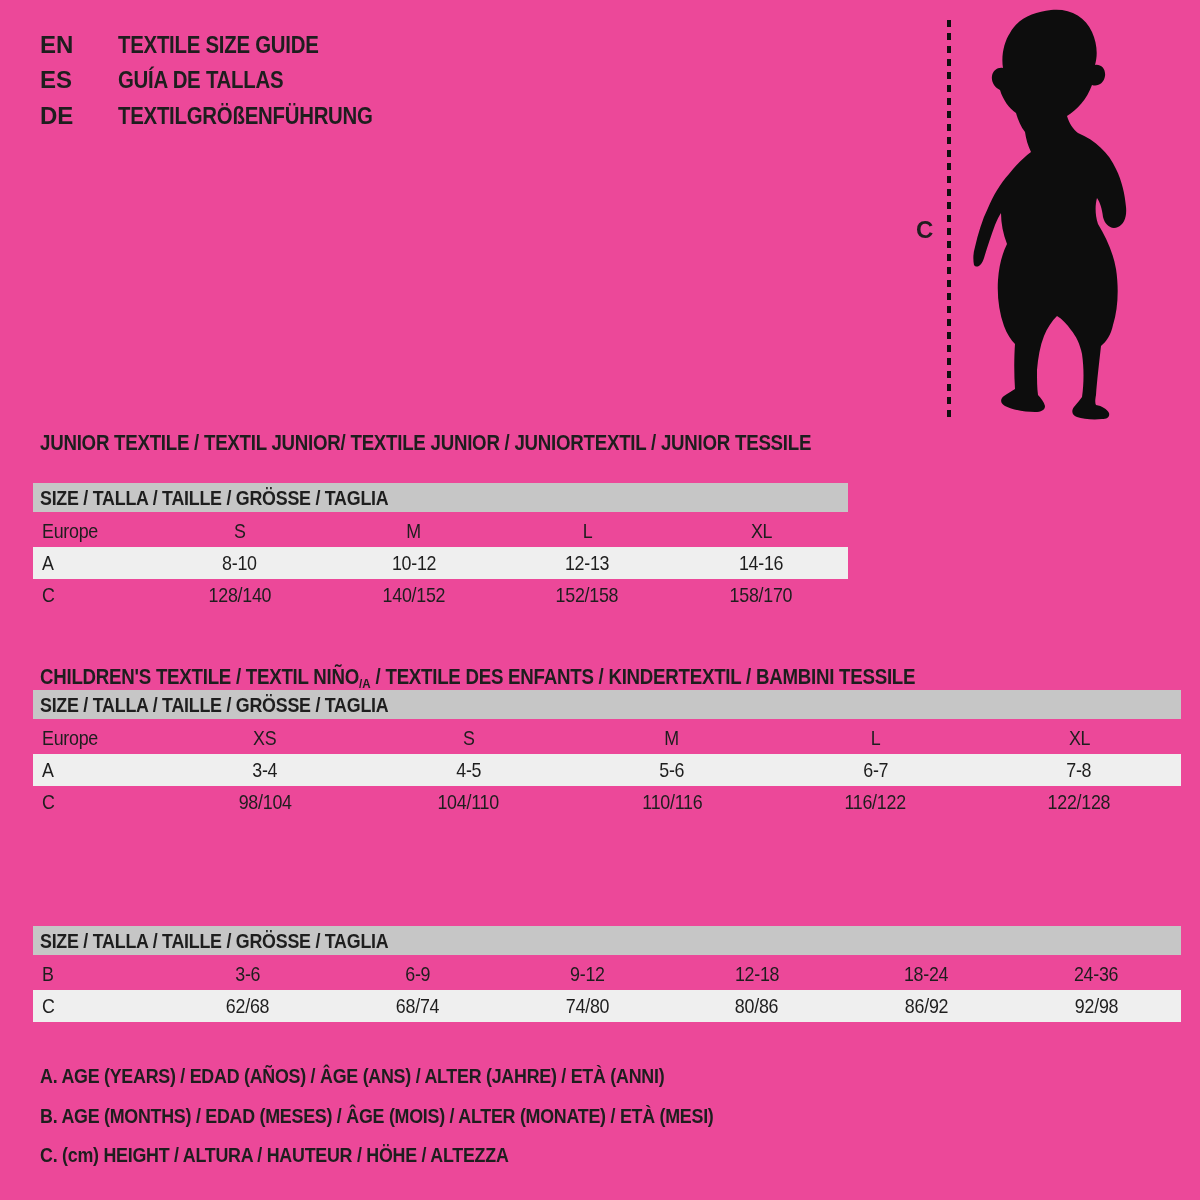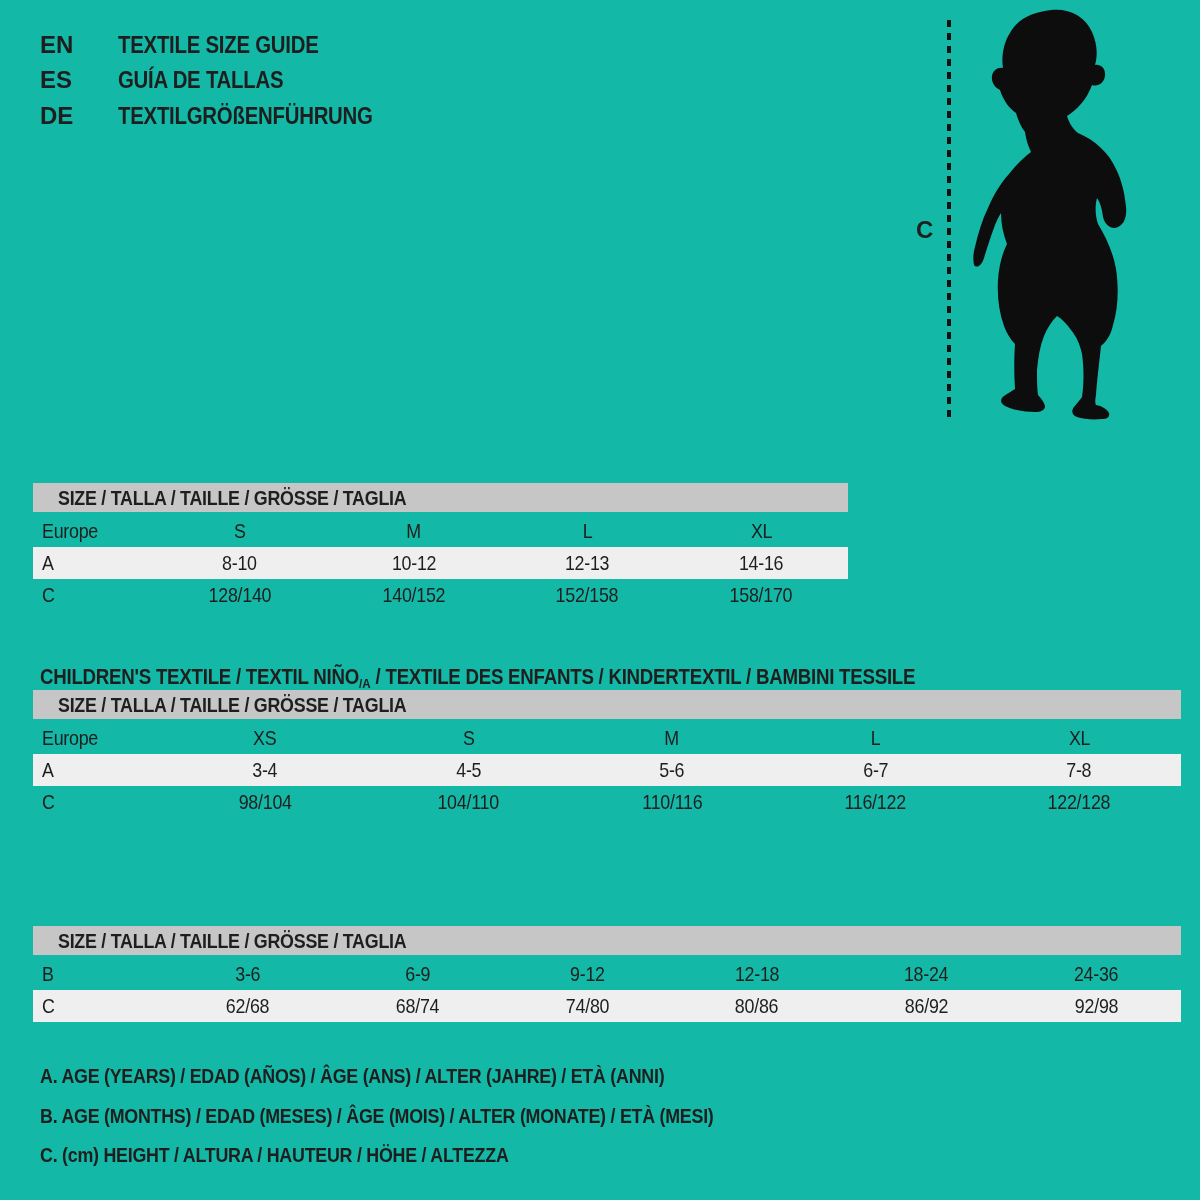--- a/index.html
+++ b/index.html
@@ -1,17 +1,17 @@
 <!DOCTYPE html>
 <html><head>
 <meta charset="utf-8">
 <style>
   html,body{margin:0;padding:0;background:#ffffff;}
   #canvas{
-    position:relative;width:1200px;height:1200px;background:#14b8a6;overflow:hidden;
+    position:relative;width:1200px;height:1200px;background:#ec4899;overflow:hidden;
     font-family:"Liberation Sans","DejaVu Sans",sans-serif;
     color:#1e1e1e;
     -webkit-font-smoothing:antialiased;
   }
   
   .cx{display:inline-block;transform:scaleX(0.85);transform-origin:left center;white-space:nowrap;letter-spacing:-0.3px;}
   .cxc{transform-origin:center center;}
 
   
   .langs{position:absolute;left:40px;top:27px;}
@@ -27,21 +27,21 @@
 
   
   .sec-title{position:absolute;left:40px;font-size:22px;font-weight:700;line-height:26px;}
   .sec-title .line{display:block;height:39px;line-height:39px;}
   .sub-a{font-size:62%;position:relative;top:0.32em;letter-spacing:0;}
 
   
   .table{position:absolute;left:33px;}
   .thead{
     height:29px;margin-bottom:3px;background:#c6c6c6;
-    display:flex;align-items:center;padding-left:25px;box-sizing:border-box;
+    display:flex;align-items:center;padding-left:7px;box-sizing:border-box;
     font-size:21px;font-weight:700;
   }
   .trow{display:grid;height:32px;align-items:center;font-size:21px;font-weight:400;}
   .table.junior   .trow{grid-template-columns:120px repeat(4,1fr);}
   .table.children .trow{grid-template-columns:130px repeat(5,1fr);}
   .table.babies   .trow{grid-template-columns:130px repeat(6,1fr);}
   .trow.shaded{background:#efefef;}
   .cell{overflow:visible;}
   .cell.label{padding-left:9px;text-align:left;}
   .cell.val{text-align:center;}
@@ -123,20 +123,23 @@
       C 55 138 53 131 52 124
       C 48 119 45 112 43 105
       C 36 100 30 92 27 82
       C 22 80 18 74 19 68
       C 20 62 25 59 30 60
       C 28 48 31 34 37 25
       C 45 10 61 4 78 2
       Z"></path>
   </svg>
 
+  <div class="sec-title" style="top:430px">
+    <span class="cx">JUNIOR TEXTILE / TEXTIL JUNIOR/ TEXTILE JUNIOR / JUNIORTEXTIL / JUNIOR TESSILE</span>
+  </div>
   <div class="table junior" style="top:483px;width:815px">
     <div class="thead" style="background: rgb(198, 198, 198);">
       <span class="cx">SIZE / TALLA / TAILLE / GRÖSSE / TAGLIA</span>
     </div>
     <div class="tbody">
         <div class="trow">
           <div class="cell label"><span class="cx">Europe</span></div>
           <div class="cell val"><span class="cx cxc">S</span></div>
           <div class="cell val"><span class="cx cxc">M</span></div>
           <div class="cell val"><span class="cx cxc">L</span></div>

